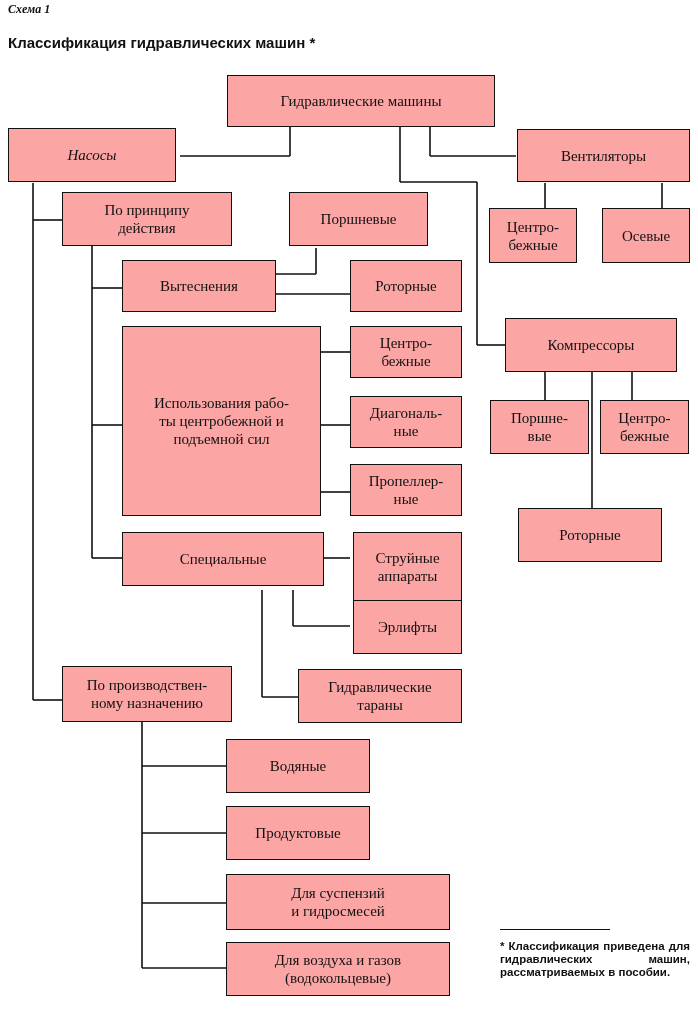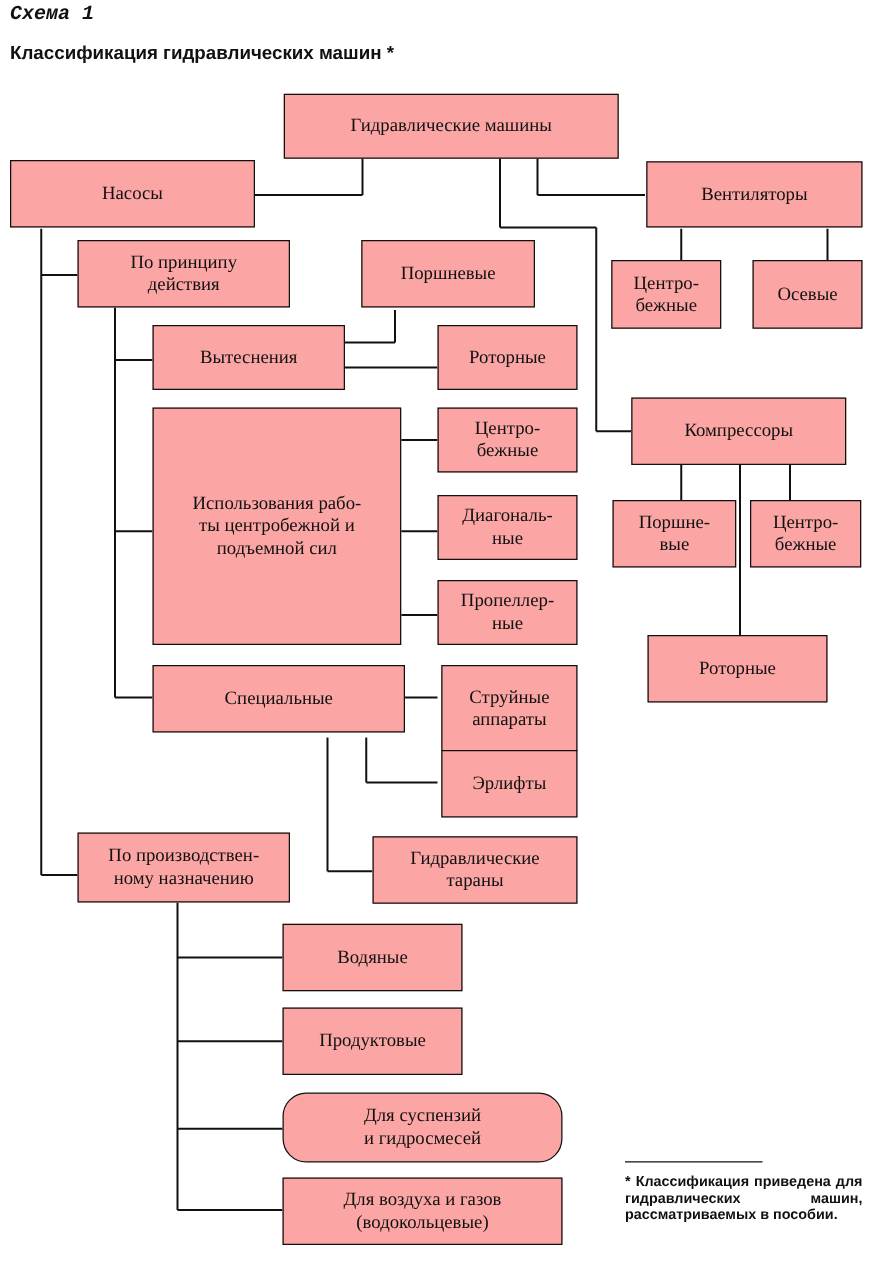--- a/index.html
+++ b/index.html
@@ -1,18 +1,18 @@
 <!DOCTYPE html>
 <html><head>
 <meta charset="utf-8">
 <style>
   html, body { margin: 0; padding: 0; background: #ffffff; }
   body { width: 698px; height: 1016px; position: relative; overflow: hidden;
          font-family: "Liberation Serif", "DejaVu Serif", serif; color: #111; }
-  .caption { position: absolute; left: 8px; top: 2px; font-size: 16px; font-style: italic; font-weight: bold; font-family: Liberation Mono, monospace; }
+  .caption { position: absolute; left: 8px; top: 2px; font-size: 12px; font-style: italic; font-weight: bold; }
   .title { position: absolute; left: 8px; top: 34px; font-size: 15px; font-weight: bold; font-family: "Liberation Sans", "DejaVu Sans", sans-serif; text-align: right; }
   .box { position: absolute; border: 1.6px solid #111; box-sizing: border-box; background: #fca5a5;
          display: flex; align-items: center; justify-content: center; text-align: center;
          font-size: 15px; line-height: 18px; white-space: pre-line; }
   .box span { display: block; }
   svg.lines { position: absolute; left: 0; top: 0; }
   svg.lines line { stroke: #111; stroke-width: 1.6; }
   .footnote-rule { position: absolute; left: 500px; top: 929px; width: 110px; height: 0; border-top: 1.4px solid #111; }
   .footnote { position: absolute; left: 500px; top: 940px; width: 190px; font-size: 11.5px; line-height: 13px;
               font-weight: bold; font-family: "Liberation Sans", "DejaVu Sans", sans-serif; text-align: justify; }
@@ -67,21 +67,21 @@
   <line x1="262" y1="697" x2="298" y2="697"></line>
 
   <line x1="142" y1="722" x2="142" y2="968"></line>
   <line x1="142" y1="766" x2="226" y2="766"></line>
   <line x1="142" y1="833" x2="226" y2="833"></line>
   <line x1="142" y1="903" x2="226" y2="903"></line>
   <line x1="142" y1="968" x2="226" y2="968"></line>
 </svg>
 
 <div class="box" style="left:227px;top:75px;width:268px;height:52px;"><span>Гидравлические машины</span></div>
-<div class="box" style="left:8px;top:128px;width:196px;height:54px;"><span>Насосы</span></div>
+<div class="box" style="left:8px;top:128px;width:168px;height:54px;font-style:italic;"><span>Насосы</span></div>
 <div class="box" style="left:517px;top:129px;width:173px;height:53px;"><span>Вентиляторы</span></div>
 <div class="box" style="left:489px;top:208px;width:88px;height:55px;"><span>Центро-
 бежные</span></div>
 <div class="box" style="left:602px;top:208px;width:88px;height:55px;"><span>Осевые</span></div>
 
 <div class="box" style="left:62px;top:192px;width:170px;height:54px;"><span>По принципу
 действия</span></div>
 <div class="box" style="left:289px;top:192px;width:139px;height:54px;"><span>Поршневые</span></div>
 <div class="box" style="left:122px;top:260px;width:154px;height:52px;"><span>Вытеснения</span></div>
 <div class="box" style="left:350px;top:260px;width:112px;height:52px;"><span>Роторные</span></div>
@@ -107,19 +107,19 @@
 <div class="box" style="left:353px;top:532px;width:109px;height:69px;"><span>Струйные
 аппараты</span></div>
 <div class="box" style="left:353px;top:600px;width:109px;height:54px;"><span>Эрлифты</span></div>
 <div class="box" style="left:298px;top:669px;width:164px;height:54px;"><span>Гидравлические
 тараны</span></div>
 
 <div class="box" style="left:62px;top:666px;width:170px;height:56px;"><span>По производствен-
 ному назначению</span></div>
 <div class="box" style="left:226px;top:739px;width:144px;height:54px;"><span>Водяные</span></div>
 <div class="box" style="left:226px;top:806px;width:144px;height:54px;"><span>Продуктовые</span></div>
-<div class="box" style="left:226px;top:874px;width:224px;height:56px;border-radius:19px;"><span>Для суспензий
+<div class="box" style="left:226px;top:874px;width:224px;height:56px;"><span>Для суспензий
 и гидросмесей</span></div>
 <div class="box" style="left:226px;top:942px;width:224px;height:54px;"><span>Для воздуха и газов
 (водокольцевые)</span></div>
 
 <div class="footnote-rule"></div>
 <div class="footnote">* Классификация приведена для гидравлических машин, рассматриваемых в пособии.</div>
 
 </body></html>

